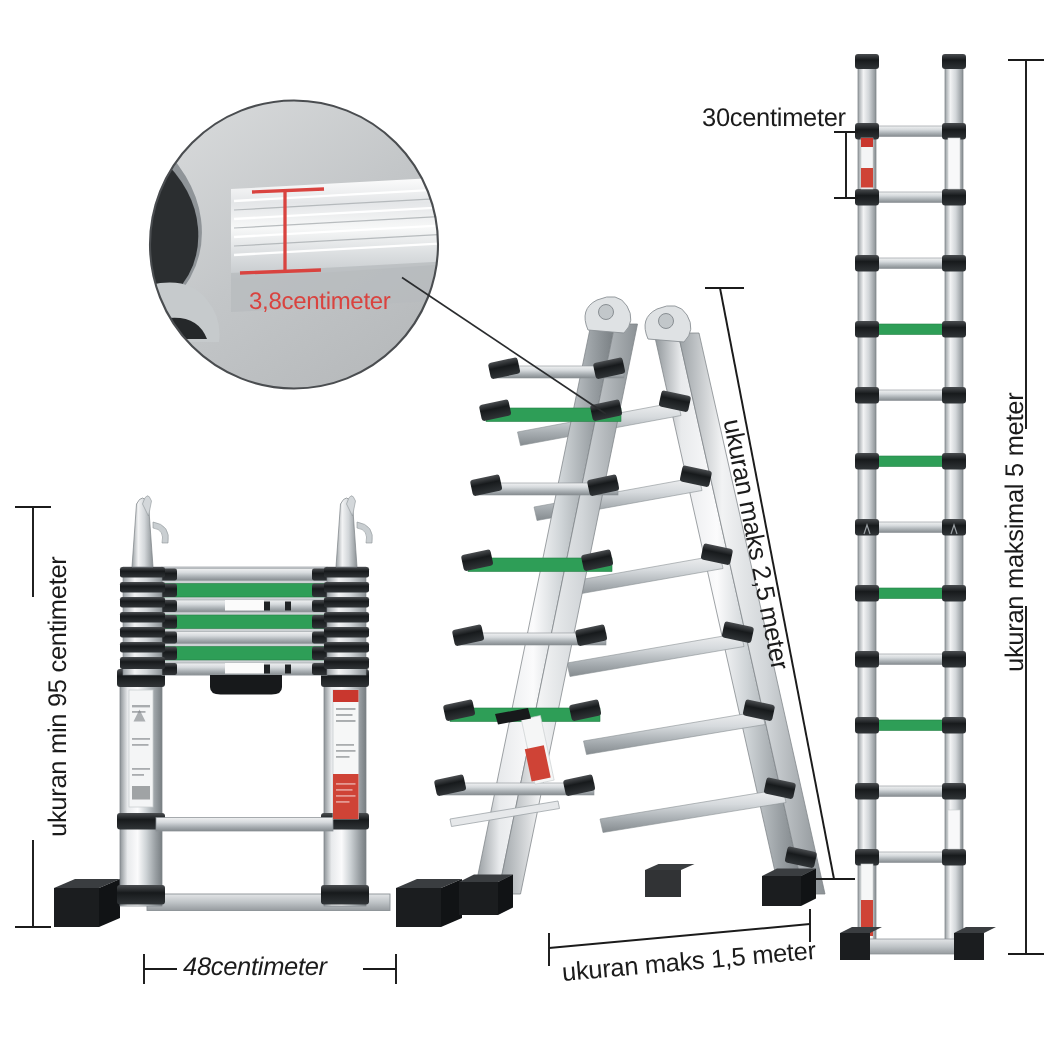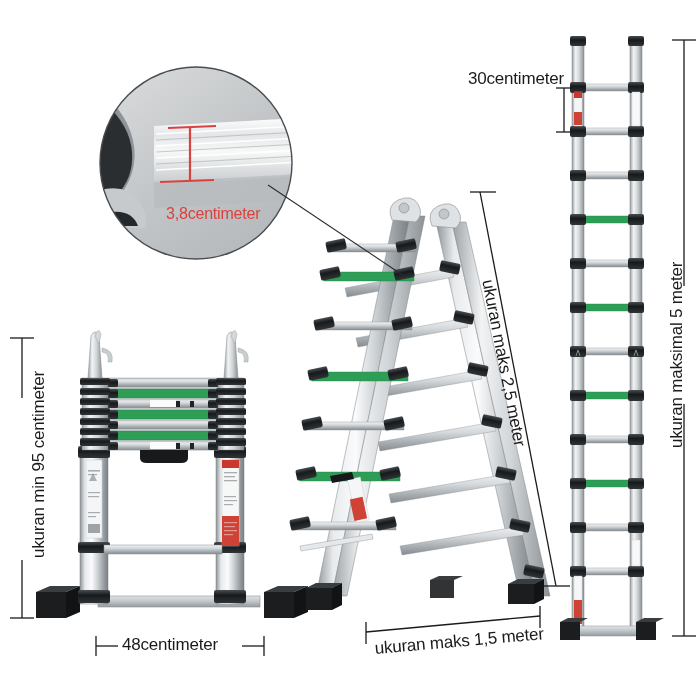--- a/index.html
+++ b/index.html
@@ -419,27 +419,27 @@
           <line x1="160" y1="182" x2="214" y2="180"></line>
           <line x1="190" y1="128" x2="190" y2="180"></line>
         </g>
       </g>
       <circle cx="196" cy="163" r="96" fill="none" stroke="#4a4d50" stroke-width="1.4"></circle>
     </g>
 
     <line x1="268" y1="185" x2="404" y2="276" stroke="#2a2c2e" stroke-width="1.1"></line>
   </svg>
 
-  <div class="abs lbl-red noselect" style="left:166px;top:205px;">3,8centimeter</div>
+  <div class="abs lbl-red noselect" style="left:166px;top:193px;">3,8centimeter</div>
 
   <div class="abs lbl noselect" style="left:428px;top:70px;margin-left:40px;">30centimeter</div>
 
   <div class="abs lbl noselect vert-up" style="left:668px;top:448px;transform:rotate(-90deg);">ukuran maksimal 5 meter</div>
 
   <div class="abs lbl noselect" style="left:496px;top:278px;transform:rotate(79deg);transform-origin:0 0;">ukuran maks 2,5 meter</div>
 
   <div class="abs lbl noselect" style="left:374px;top:640px;transform:rotate(-5deg);transform-origin:0 0;">ukuran maks 1,5 meter</div>
 
   <div class="abs lbl noselect vert-up" style="left:30px;top:558px;transform:rotate(-90deg);">ukuran min 95 centimeter</div>
 
-  <div class="abs lbl noselect" style="left:122px;top:636px;">48centimeter</div>
+  <div class="abs lbl noselect" style="left:122px;top:636px;font-style:italic;">48centimeter</div>
 
 </div>
 
 </body></html>

